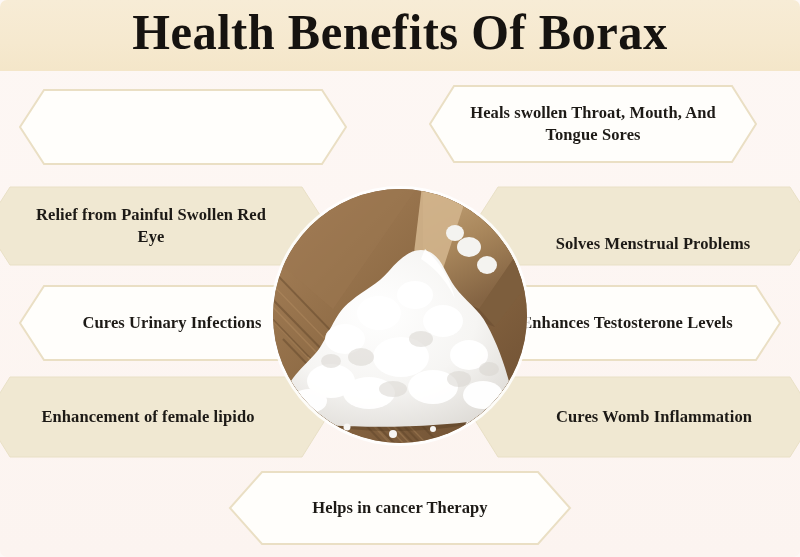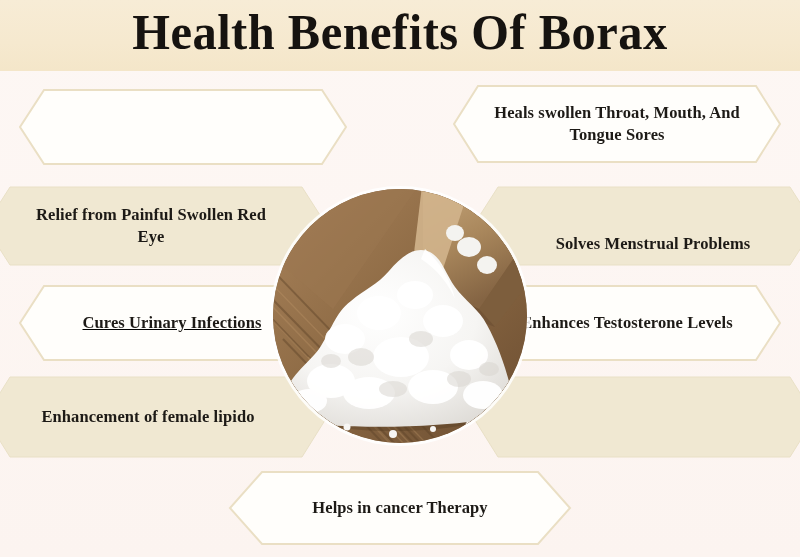--- a/index.html
+++ b/index.html
@@ -12,20 +12,21 @@
     overflow: hidden;
     background: #fdf8f6;
     font-family: "Liberation Serif", "DejaVu Serif", serif;
   }
   #infographic {
     position: relative;
     width: 800px;
     height: 557px;
     background: linear-gradient(180deg, #fdf7f4 0%, #fdf6f3 40%, #fcf4f0 100%);
     overflow: hidden;
+    border-radius: 7px;
   }
 
   
   .header-band {
     position: absolute;
     left: 0;
     top: 0;
     width: 800px;
     height: 71px;
     background: linear-gradient(180deg, #f7ecd6 0%, #f6e9cf 60%, #f4e6c9 100%);
@@ -89,25 +90,25 @@
     font-size: 16.5px;
     line-height: 22px;
     color: #1d1a16;
     padding: 0 36px;
     letter-spacing: 0.1px;
   }
 
   
   #hex-l1 { left: 18px;  top: 88px;  width: 330px; height: 78px; }
   #hex-l2 { left: -16px; top: 186px; width: 344px; height: 80px; }
-  #hex-l3 { left: 18px;  top: 284px; width: 330px; height: 78px; text-decoration: underline; }
+  #hex-l3 { left: 18px;  top: 284px; width: 330px; height: 78px; }
   #hex-l4 { left: -16px; top: 376px; width: 344px; height: 82px; }
 
   
-  #hex-r1 { left: 452px; width: 330px; top: 84px;  height: 80px; text-align: center; }
+  #hex-r1 { left: 428px; width: 330px; top: 84px;  height: 80px; text-align: center; }
   #hex-r2 { left: 472px; width: 344px; top: 186px; height: 80px; }
   #hex-r3 { left: 452px; width: 330px; top: 284px; height: 78px; }
   #hex-r4 { left: 472px; width: 344px; top: 376px; height: 82px; }
 
   
   #hex-b1 { left: 228px; top: 470px; width: 344px; height: 76px; }
 
   
   #hex-l1 .hex-label { padding-right: 44px; }
   #hex-l2 .hex-label { padding: 0 56px 0 46px; }
@@ -187,20 +188,21 @@
     </span>
     <span class="hex-label">Enhances Testosterone Levels</span>
   </div>
 
   <div class="hex" id="hex-r4">
     <span class="hex-bg">
       <svg viewBox="0 0 344 82" preserveAspectRatio="none">
         <polygon points="26,1 318,1 343,41 318,81 26,81 1,41" fill="#f0e8d2" stroke="#e9e0c6" stroke-width="1"></polygon>
       </svg>
     </span>
+    <span class="hex-label">Cures Womb Inflammation</span>
   </div>
 
   <div class="hex" id="hex-b1">
     <span class="hex-bg">
       <svg viewBox="0 0 344 76" preserveAspectRatio="none">
         <polygon points="34,2 310,2 342,38 310,74 34,74 2,38" fill="#fffefb" stroke="#eadfc4" stroke-width="2"></polygon>
       </svg>
     </span>
     <span class="hex-label">Helps in cancer Therapy</span>
   </div>

